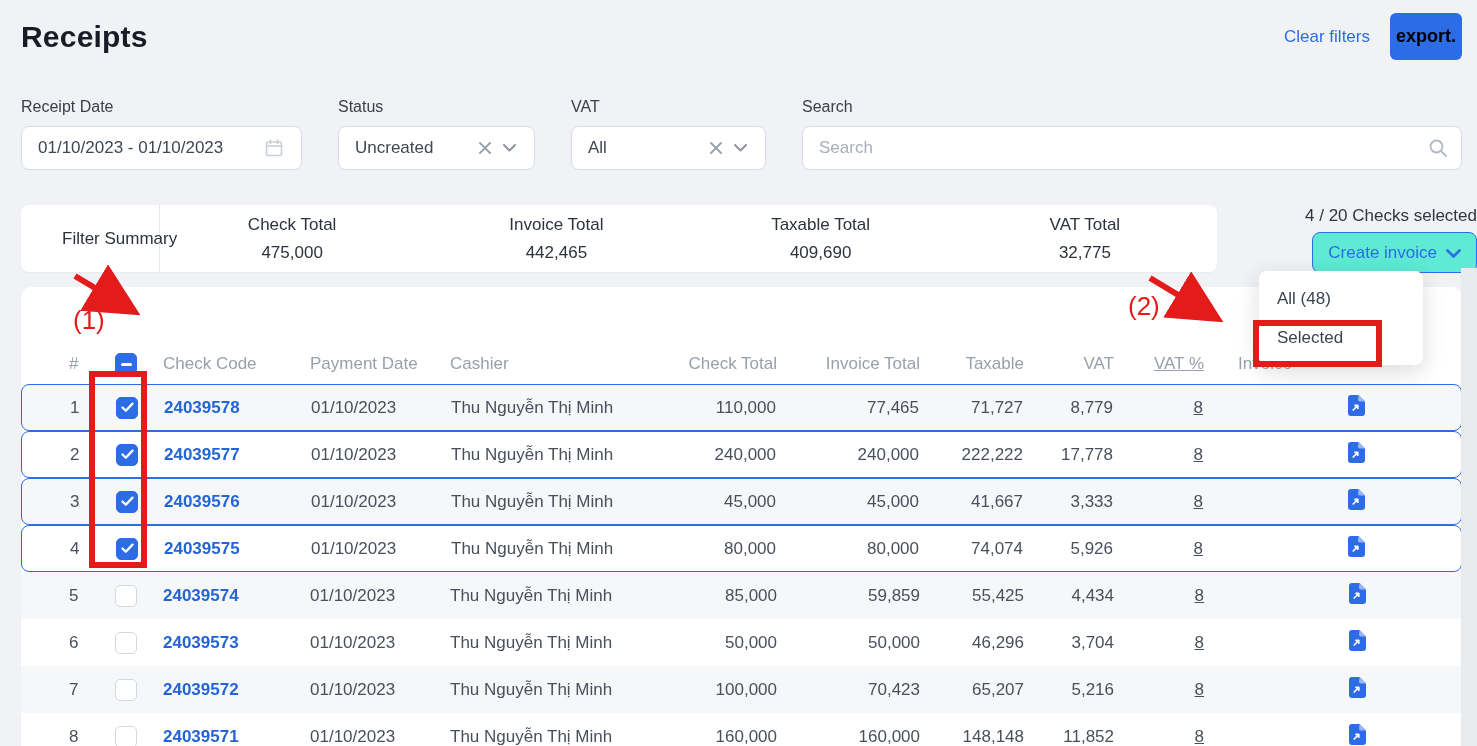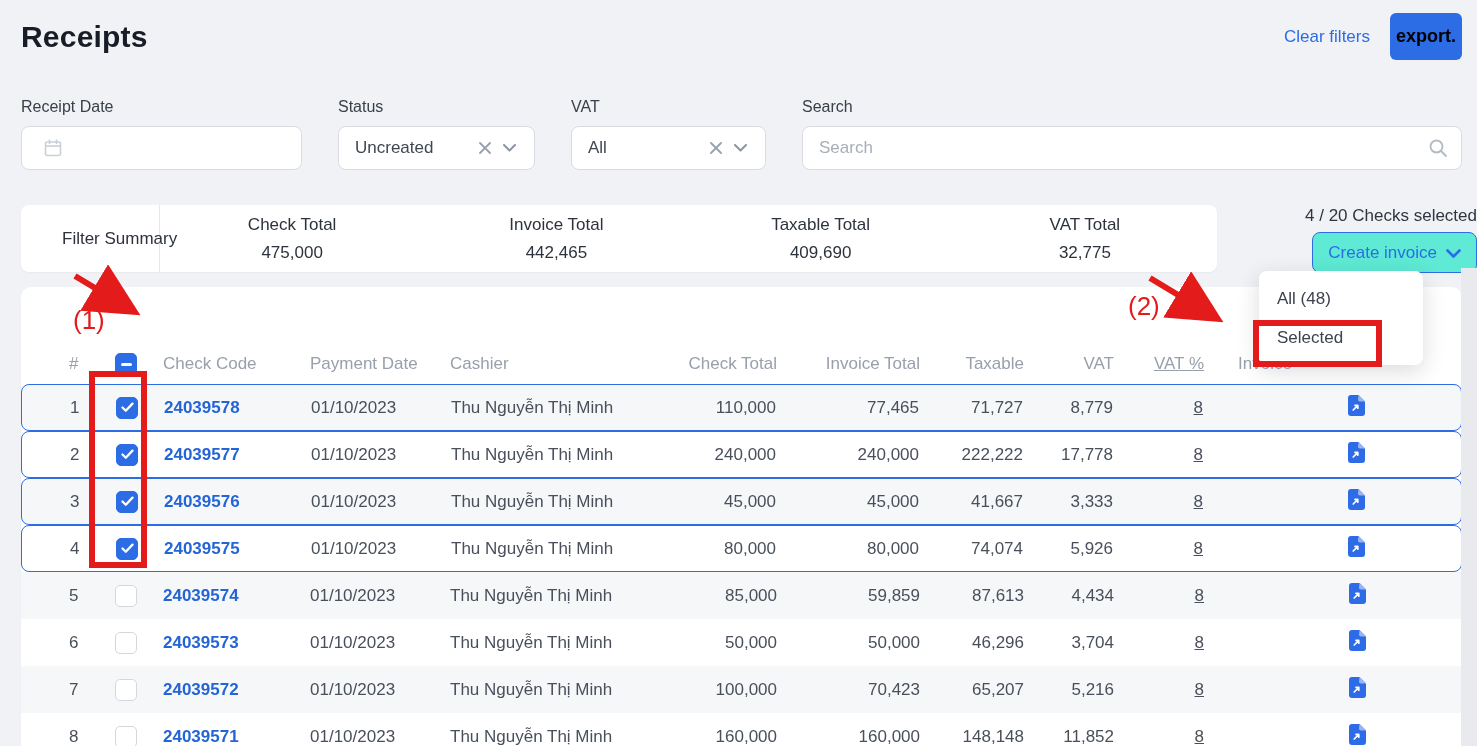--- a/index.html
+++ b/index.html
@@ -111,20 +111,21 @@
     <div class="header-right">
       <span class="clear-filters">Clear filters</span>
       <button class="export-btn">export.</button>
     </div>
   </div>
 
   <div class="filters">
     <div class="filter-group">
       <span class="filter-label">Receipt Date</span>
       <div class="control w-date">
+        <span class="value">01/10/2023 - 01/10/2023</span>
         <span class="ctl-icon">
             <svg width="18" height="18" viewBox="0 0 18 18">
               <rect x="1.5" y="3" width="15" height="13.5" rx="2" fill="none" stroke="#c9cfd8" stroke-width="1.6"></rect>
               <path d="M1.5 7h15" stroke="#c9cfd8" stroke-width="1.6"></path>
               <path d="M5.5 1v3.5M12.5 1v3.5" stroke="#c9cfd8" stroke-width="1.6" stroke-linecap="round"></path>
             </svg>
           </span>
       </div>
     </div>
     <div class="filter-group">
@@ -322,21 +323,21 @@
         <div class="grid table-row">
       <div class="cell c-index">5</div>
       <div class="cell c-check">
         <span class="checkbox row-cb"></span>
       </div>
       <div class="cell c-code">24039574</div>
       <div class="cell c-date">01/10/2023</div>
       <div class="cell c-cashier">Thu Nguyễn Thị Minh</div>
       <div class="cell c-num">85,000</div>
       <div class="cell c-num">59,859</div>
-      <div class="cell c-num">87,613</div>
+      <div class="cell c-num">55,425</div>
       <div class="cell c-num">4,434</div>
       <div class="cell c-vatpct">8</div>
       <div class="cell c-invoice">
         <span><svg width="17" height="21" viewBox="0 0 17 21">
                 <path d="M0 3a3 3 0 0 1 3-3h7.5L17 6.5V18a3 3 0 0 1-3 3H3a3 3 0 0 1-3-3z" fill="#2e6be6"></path>
                 <path d="M10.5 0L17 6.5h-5.2a1.8 1.8 0 0 1-1.8-1.8z" fill="#9ab5f2"></path>
                 <path d="M5.2 15l4.4-4.4M9.8 13.2v-2.8H7" stroke="#fff" stroke-width="1.7" fill="none" stroke-linecap="round" stroke-linejoin="round"></path>
               </svg></span>
       </div>
     </div>

